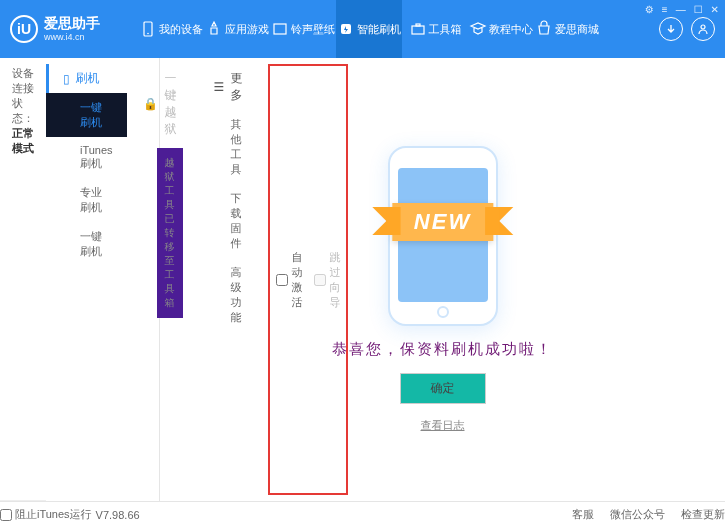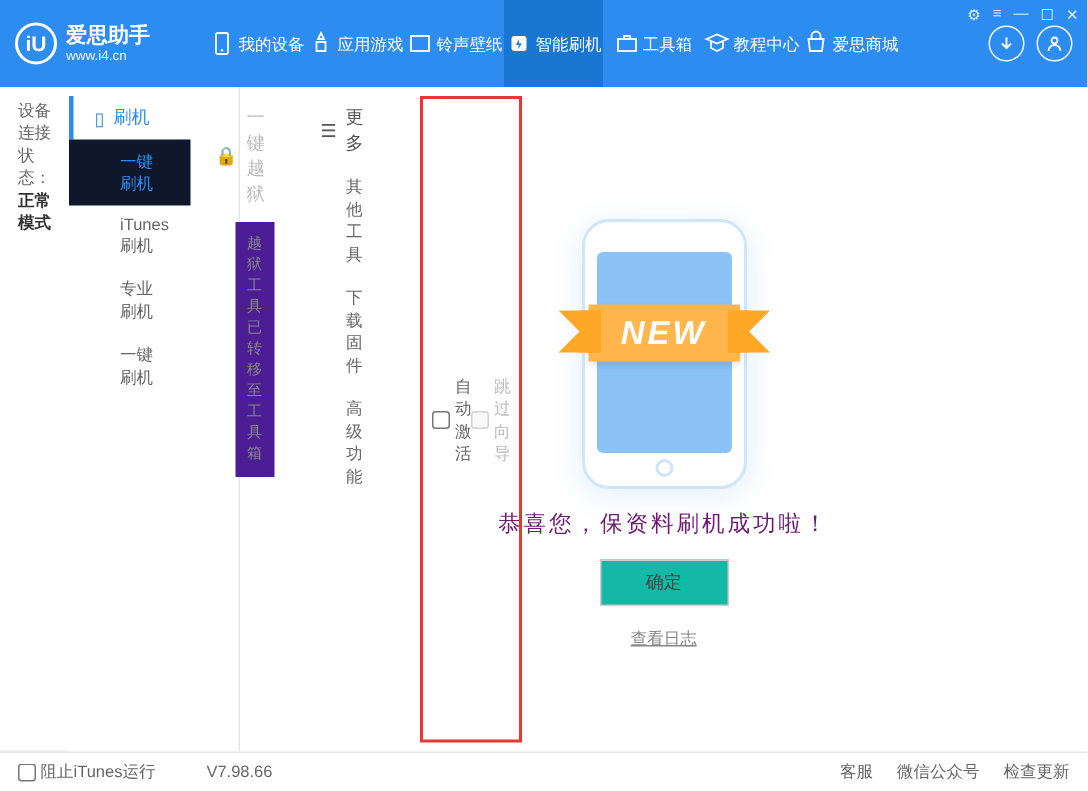--- a/index.html
+++ b/index.html
@@ -21,38 +21,38 @@
 .body{display:flex;height:calc(100% - 58px - 26px)}
 .sidebar{width:160px;border-right:1px solid #e5e5e5;display:flex;}
 .conn-status{padding:8px 12px;font-size:11px;color:#666;border-bottom:1px solid #eee}
 .conn-mode{color:#333;font-weight:bold}
 .side-section{padding:6px 0}
 .side-header{display:flex;align-items:center;gap:6px;padding:6px 14px;color:#555;cursor:pointer;border-left:3px solid transparent}
 .side-header.blue{color:#2d8cf0;border-left-color:#2d8cf0}
 .side-item{padding:7px 14px 7px 34px;color:#666;cursor:pointer;font-size:11px}
 .side-item.active{background:#0f172a;color:#2d8cf0}
 .side-note{background:#4c1d95;margin:4px 14px 4px 30px;padding:8px;font-size:10px;color:#888;text-align:center;line-height:1.4}
-.redbox{border:2px solid #e53935;margin:6px 24px;padding:8px 6px;display:flex;align-items:center}
+.redbox{border:2px solid #e53935;margin:6px 12px;padding:8px 6px;display:flex;gap:12px;align-items:center}
 .chk{display:flex;align-items:center;gap:3px;font-size:11px;color:#666}
 .chk.gray{color:#bbb}
 .chk input{width:12px;height:12px}
 .main{flex:1;display:flex;flex-direction:column;align-items:center;justify-content:center;gap:14px;padding:20px}
 .phone-illust{position:relative;width:150px;height:200px;display:flex;align-items:flex-end;justify-content:center}
 .phone-body{width:110px;height:180px;background:#fff;border:2px solid #cfe5fb;border-radius:18px;position:relative;box-shadow:0 4px 20px rgba(45,140,240,.15)}
 .phone-screen{position:absolute;top:20px;left:8px;right:8px;bottom:22px;background:#8cc3f7;border-radius:4px}
 .phone-home{position:absolute;bottom:6px;left:50%;transform:translateX(-50%);width:12px;height:12px;border:2px solid #cfe5fb;border-radius:50%}
 .new-ribbon{position:absolute;top:48%;left:50%;transform:translate(-50%,-50%)}
 .ribbon-bg{background:#ffb74d;padding:6px 22px;font-size:22px;font-weight:900;color:#fff;letter-spacing:2px;font-style:italic;position:relative;box-shadow:0 2px 6px rgba(0,0,0,.15)}
 .ribbon-bg:before,.ribbon-bg:after{content:"";position:absolute;top:4px;width:0;height:0;border:14px solid #ffa726}
 .ribbon-bg:before{left:-20px;border-left-color:transparent}
 .ribbon-bg:after{right:-20px;border-right-color:transparent}
 .success-msg{font-size:15px;color:#701a75;letter-spacing:2px}
 .ok-btn{border:1px solid #ccc;background:#14b8a6;padding:6px 30px;cursor:pointer;font-size:12px;color:#444}
 .log-link{color:#888;font-size:11px;cursor:pointer;text-decoration:underline}
-.footer{height:26px;border-top:1px solid #e5e5e5;display:flex;align-items:center;padding:0 12px;font-size:11px;color:#666;gap:34px}
+.footer{height:26px;border-top:1px solid #e5e5e5;display:flex;align-items:center;padding:0 0;font-size:11px;color:#666;gap:4px}
 .footer-right{margin-left:auto;display:flex;gap:16px}
 .footer-item{cursor:pointer}
 svg{display:block}
 </style>
 </head>
 <body>
 
 <div class="win-controls">
   <span class="win-btn">⚙</span>
   <span class="win-btn">≡</span>

